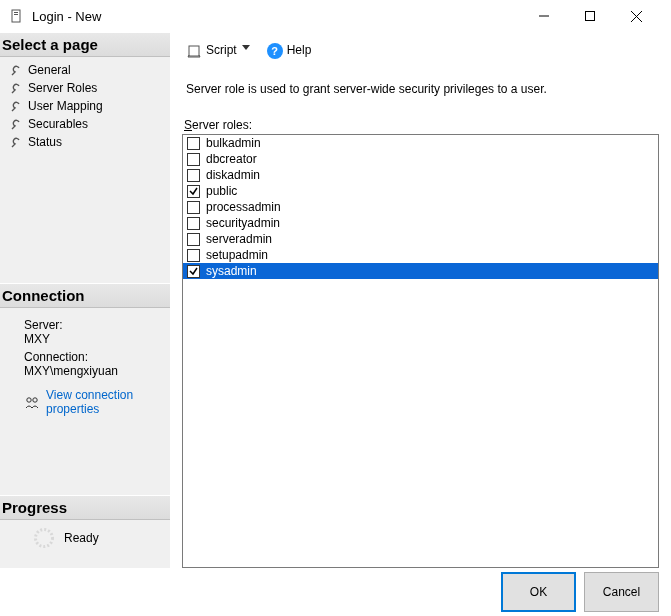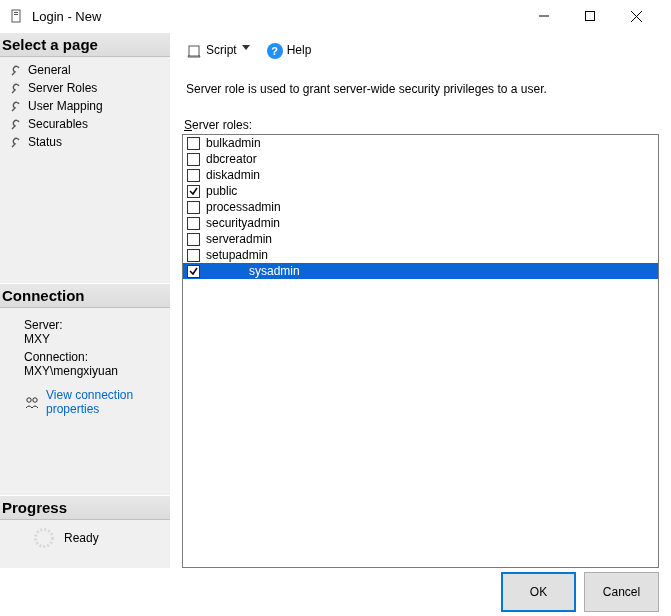--- a/index.html
+++ b/index.html
@@ -41,21 +41,21 @@
   .tbtn .ticon { width: 16px; height: 16px; display: flex; align-items: center; justify-content: center; }
   .tbtn .tdrop { width: 10px; height: 10px; display: flex; align-items: center; justify-content: center; }
   .help-icon { width: 16px; height: 16px; border-radius: 50%; background: #1e90ff; color: #fff; display: flex; align-items: center; justify-content: center; font-weight: bold; font-size: 11px; }
 
   .desc { margin: 18px 0 18px 4px; }
 
   .roles-label { margin: 4px 0 2px 2px; }
   .roles-label u { text-decoration: underline; }
   .roles-box { border: 1px solid #7a7a7a; flex: 1; min-height: 350px; overflow: auto; background: #fff; }
   .role-row { display: flex; align-items: center; height: 16px; padding: 0 2px 0 4px; }
-  .role-row.selected { background: #0a66d6; color: #fff; gap: 43px; }
+  .role-row.selected { background: #0a66d6; color: #fff; }
   .chk { width: 13px; height: 13px; border: 1px solid #333; background: #fff; margin-right: 6px; display: flex; align-items: center; justify-content: center; }
   .role-row.selected .chk { border-color: #333; }
   .chk svg { stroke: #000; stroke-width: 1.5; fill: none; }
 
   
   .buttons { height: 48px; display: flex; align-items: center; justify-content: flex-end; gap: 8px; padding-right: 12px; border-top: 0; }
   .btn { width: 75px; height: 40px; border: 1px solid #adadad; background: #e1e1e1; display: flex; align-items: center; justify-content: center; cursor: default; }
   .btn.default { border: 2px solid #0078d7; }
 </style>
 </head>

